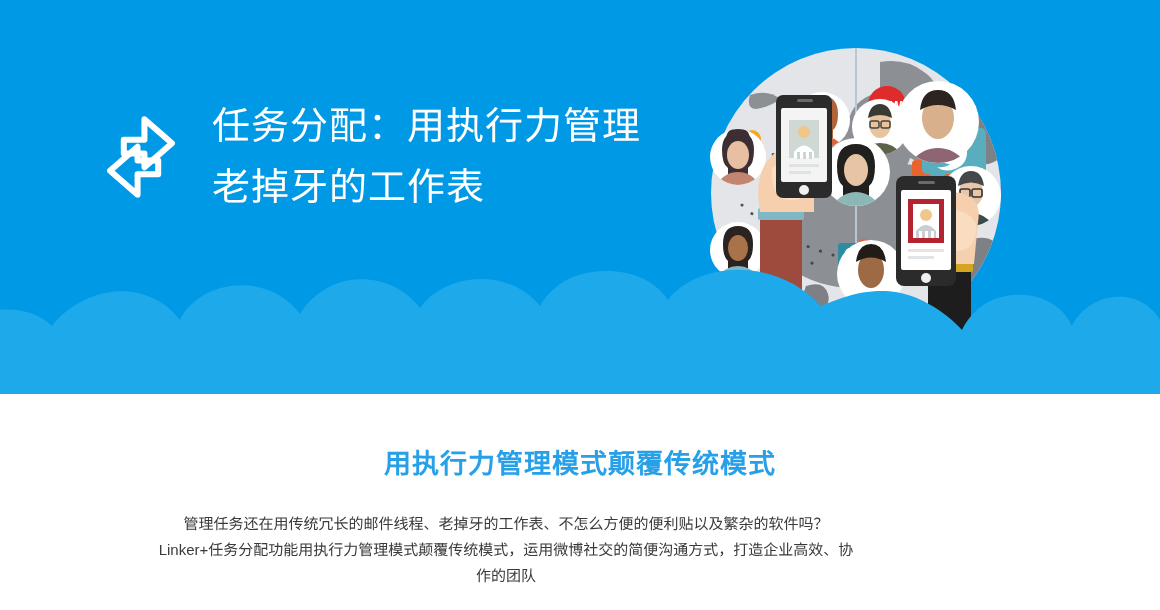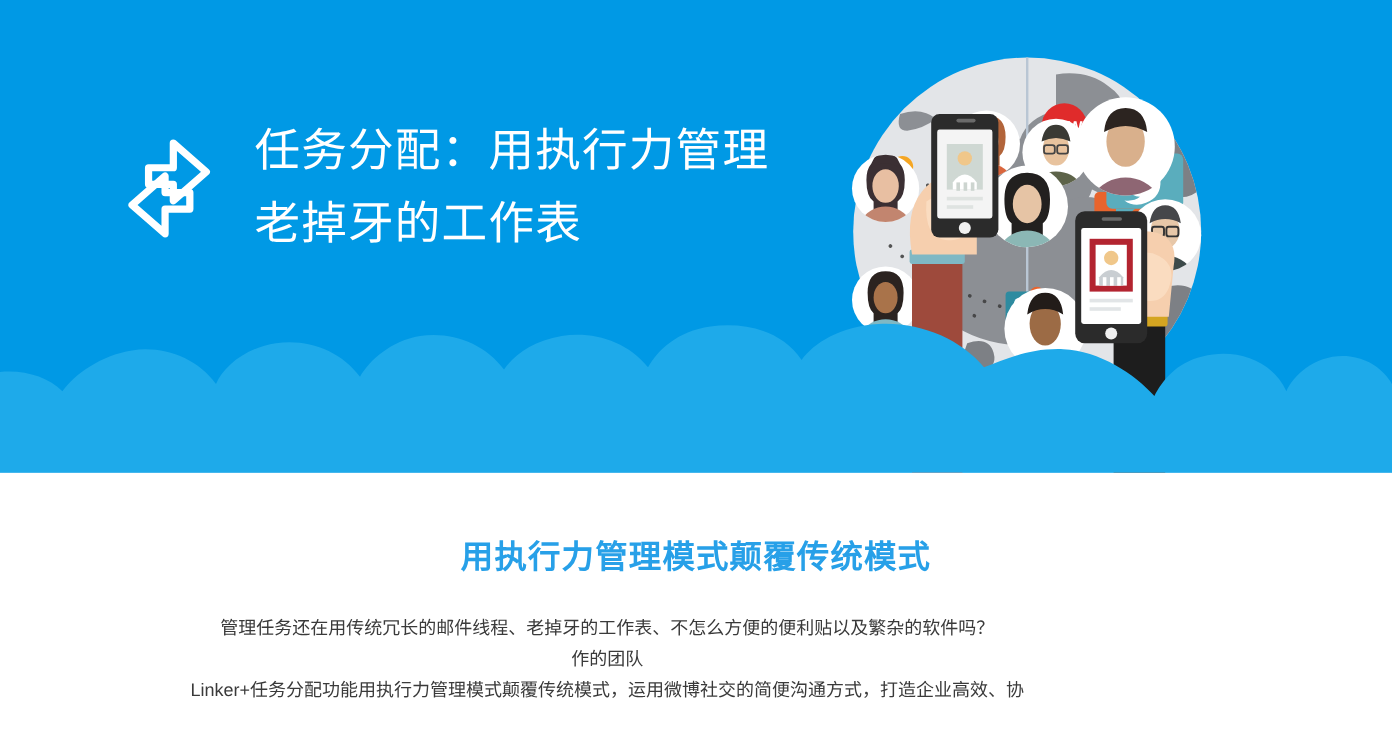--- a/index.html
+++ b/index.html
@@ -351,18 +351,18 @@
         <span class="line">老掉牙的工作表</span>
       </div>
     </div>
 
   </div>
 
   <div class="lower">
     <div class="section-title">用执行力管理模式颠覆传统模式</div>
     <div class="section-body">
       <span class="pline">管理任务还在用传统冗长的邮件线程、老掉牙的工作表、不怎么方便的便利贴以及繁杂的软件吗？</span>
+      <span class="pline">Linker+任务分配功能用执行力管理模式颠覆传统模式，运用微博社交的简便沟通方式，打造企业高效、协</span>
       <span class="pline">作的团队</span>
-      <span class="pline">Linker+任务分配功能用执行力管理模式颠覆传统模式，运用微博社交的简便沟通方式，打造企业高效、协</span>
     </div>
   </div>
 
 </div>
 
 </body></html>

